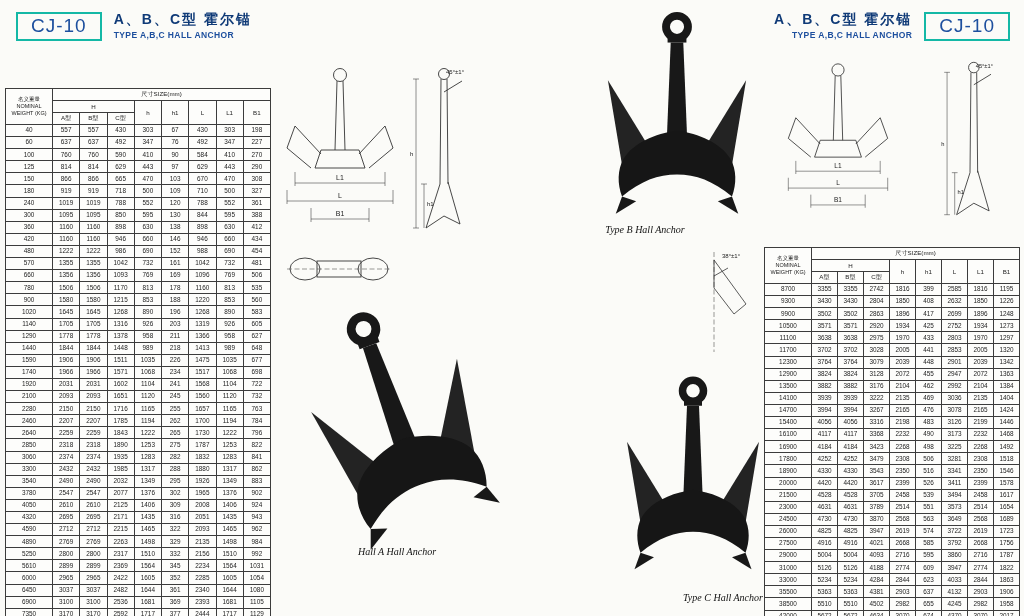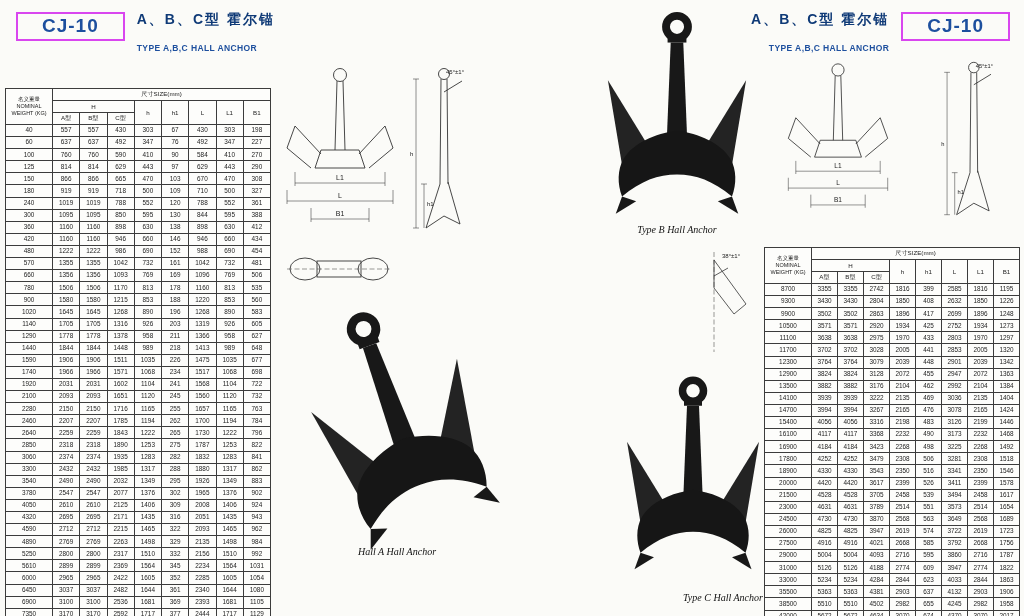--- a/index.html
+++ b/index.html
@@ -1,21 +1,21 @@
 <!DOCTYPE html>
 <html><head>
 <meta charset="utf-8">
 <style>
   html,body{margin:0;padding:0}
   body{width:1024px;height:616px;position:relative;background:#fbfbf8;font-family:"Liberation Sans",sans-serif;color:#1c1c1c;overflow:hidden}
   .abs{position:absolute}
   .hdr{display:flex;align-items:flex-start;gap:12px}
-  .badge{font-weight:bold;font-size:19px;color:#1d4f9e;border:2px solid #d946ef;padding:1px 24px;letter-spacing:1px;line-height:1.2}
+  .badge{font-weight:normal;font-size:19px;color:#1d4f9e;border:2px solid #14b8a6;padding:1px 13px;letter-spacing:1px;line-height:1.2}
   .t-cn{font-size:14px;font-weight:bold;color:#0f3a77;letter-spacing:2px;line-height:1.1}
-  .t-en{font-size:8.5px;font-weight:bold;color:#1d4f9e;letter-spacing:.4px;margin-top:16px}
+  .t-en{font-size:8.5px;font-weight:bold;color:#1d4f9e;letter-spacing:.4px;margin-top:3px}
   .dtable{border-collapse:collapse;table-layout:fixed;background:#fdfdfb}
   .dtable th,.dtable td{border:.6px solid #3c3c3c;text-align:center;vertical-align:middle;padding:0;font-weight:normal;overflow:hidden;white-space:nowrap}
   .dtable thead tr{height:12px}
   .dtable thead th{font-size:6.2px}
   .dtable th.wh{width:46px;font-size:5.5px;line-height:1.3}
   .dtable tbody td{font-size:6.4px;height:11.1px;line-height:1}
   .caption{font-family:"Liberation Serif",serif;font-style:italic;font-size:10px;color:#111;text-align:center}
   .dlabel{font-size:7px;fill:#222;text-anchor:middle;font-family:"Liberation Sans",sans-serif}
   .alabel{font-size:6px;fill:#222;font-family:"Liberation Sans",sans-serif}
   svg.draw,svg.photo{position:absolute}
@@ -953,21 +953,21 @@
   <g stroke="#333" stroke-width="0.8" fill="none">
     <path d="M30,14 L62,58 L50,68 L30,42 Z"></path>
     <path d="M30,30 L44,22"></path>
   </g>
   <text class="alabel" x="38" y="12">38°±1°</text>
 </svg>
 
 <svg class="photo" style="left:592px;top:8px;width:170px;height:212px" viewBox="0 0 100 135">
   <use href="#hall-anchor"></use>
 </svg>
-<div class="caption abs" style="left:592px;top:224px;width:170px">Type B Hall Anchor</div>
+<div class="caption abs" style="left:560px;top:224px;width:170px">Type B Hall Anchor</div>
 
 <svg class="photo" style="left:302px;top:302px;width:190px;height:238px;transform:rotate(-20deg)" viewBox="0 0 100 135">
   <use href="#hall-anchor"></use>
 </svg>
 <div class="caption abs" style="left:302px;top:546px;width:190px">Hall A Hall Anchor</div>
 
 <svg class="photo" style="left:618px;top:360px;width:150px;height:228px" viewBox="0 0 100 135">
   <use href="#hall-anchor"></use>
 </svg>
 <div class="caption abs" style="left:648px;top:592px;width:150px">Type C Hall Anchor</div>

